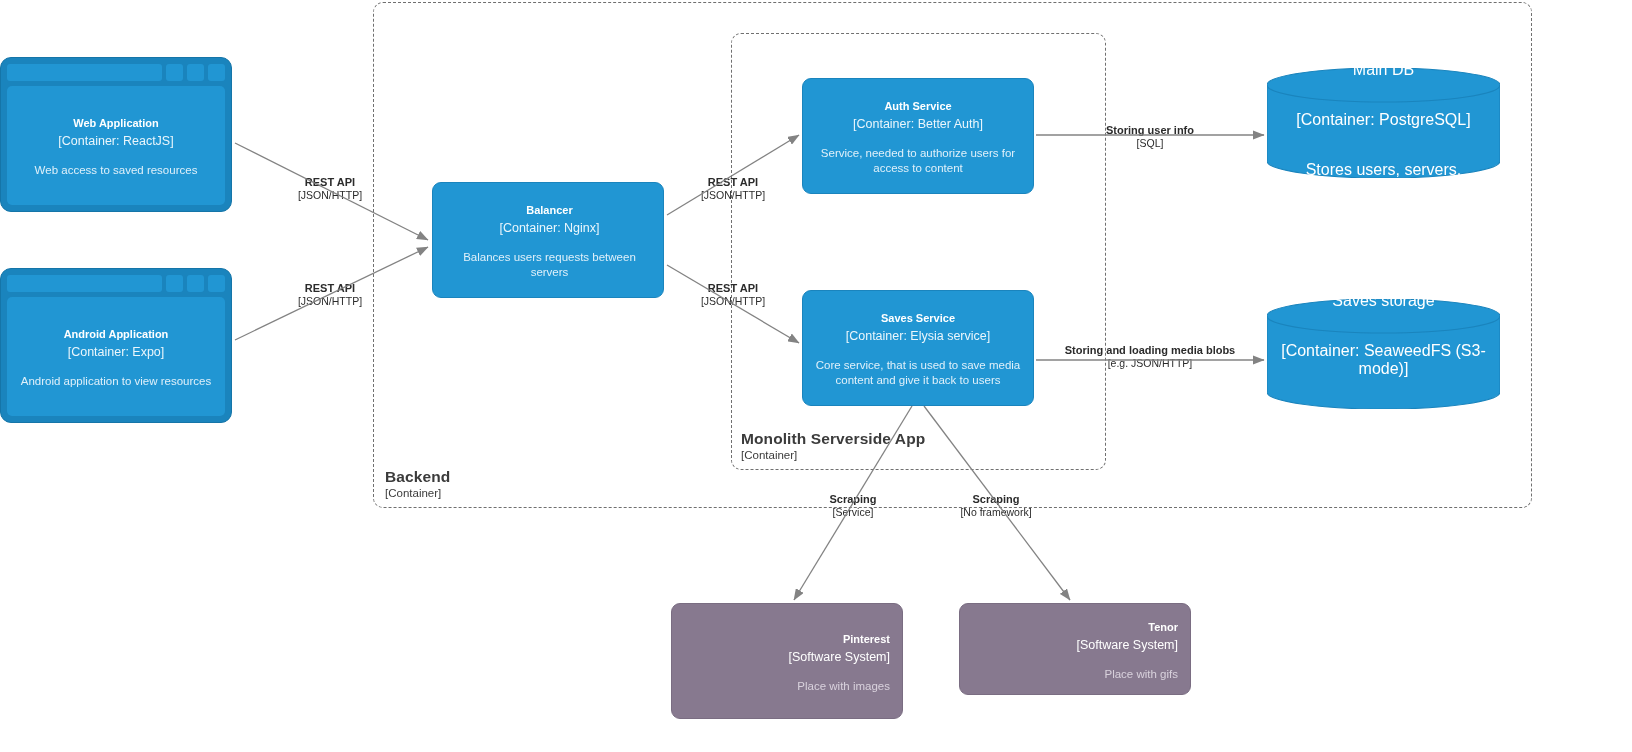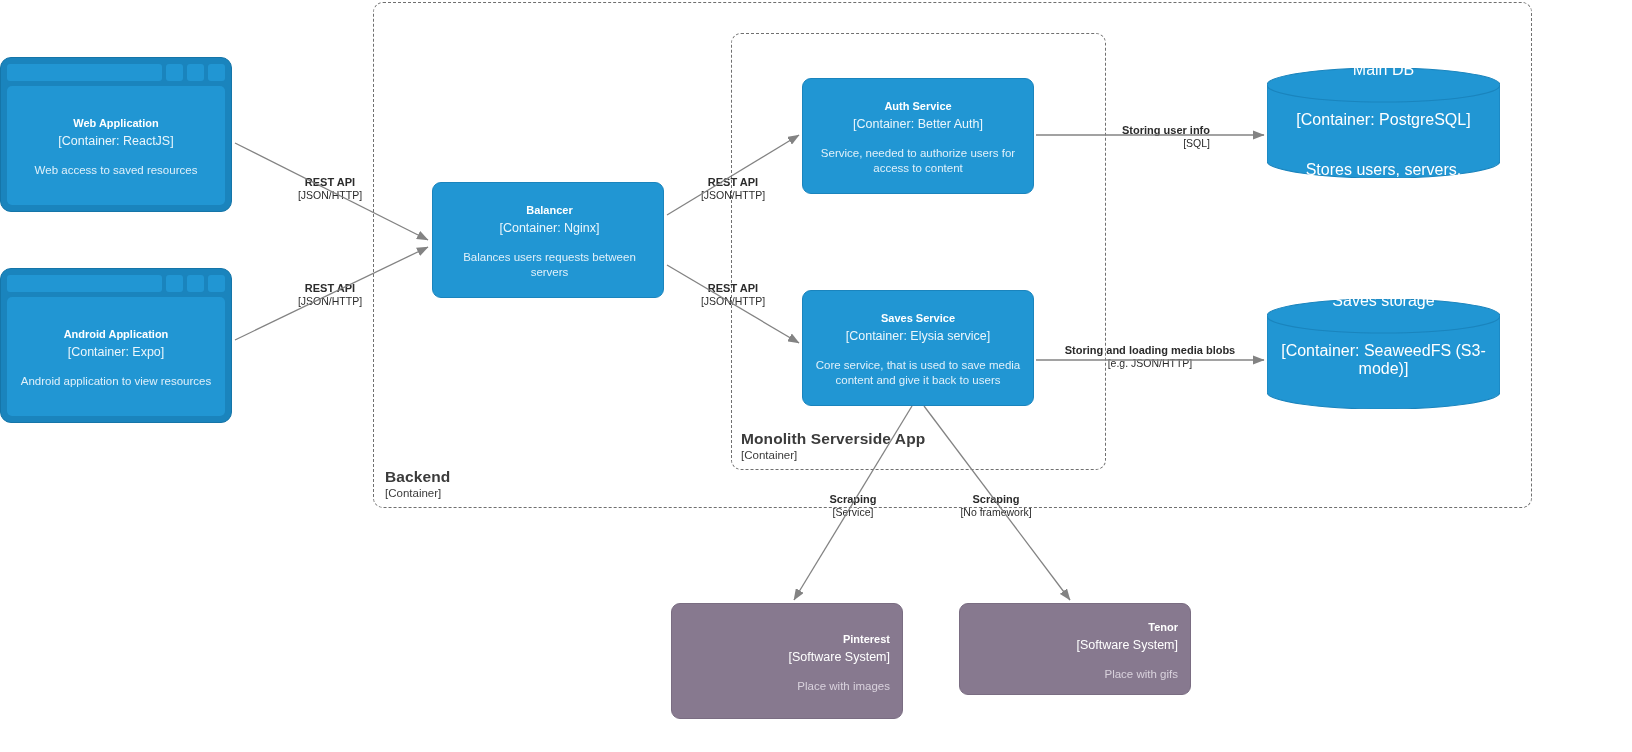--- a/index.html
+++ b/index.html
@@ -344,21 +344,21 @@
   <div class="edge-label" style="left:673px; top:176px; width:120px;">
     <span class="e-name">REST API</span>
     <span class="e-tech">[JSON/HTTP]</span>
   </div>
 
   <div class="edge-label" style="left:673px; top:282px; width:120px;">
     <span class="e-name">REST API</span>
     <span class="e-tech">[JSON/HTTP]</span>
   </div>
 
-  <div class="edge-label" style="left:1090px; top:124px; width:120px;text-align:right;">
+  <div class="edge-label" style="left:1090px; top:124px; width:120px;">
     <span class="e-name">Storing user info</span>
     <span class="e-tech">[SQL]</span>
   </div>
 
   <div class="edge-label" style="left:1040px; top:344px; width:220px;">
     <span class="e-name">Storing and loading media blobs</span>
     <span class="e-tech">[e.g. JSON/HTTP]</span>
   </div>
 
   <div class="edge-label" style="left:793px; top:493px; width:120px;">

